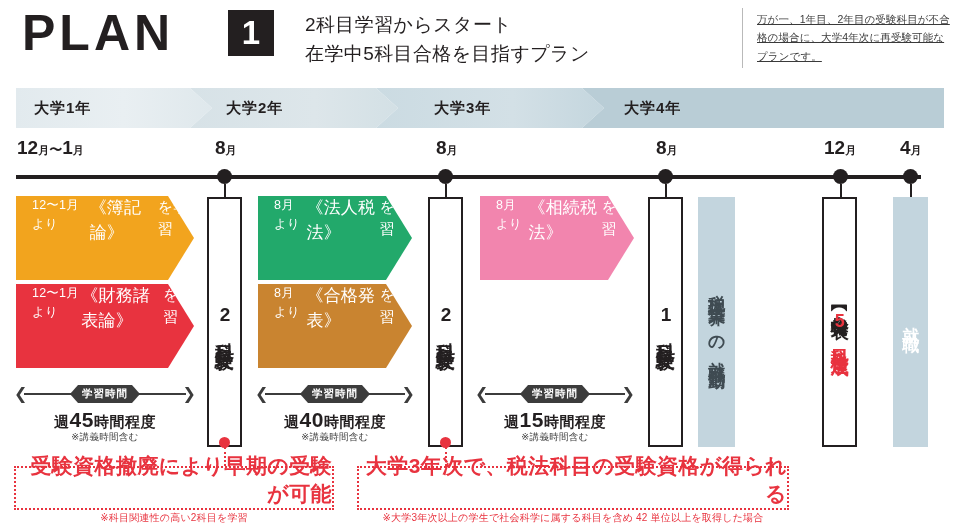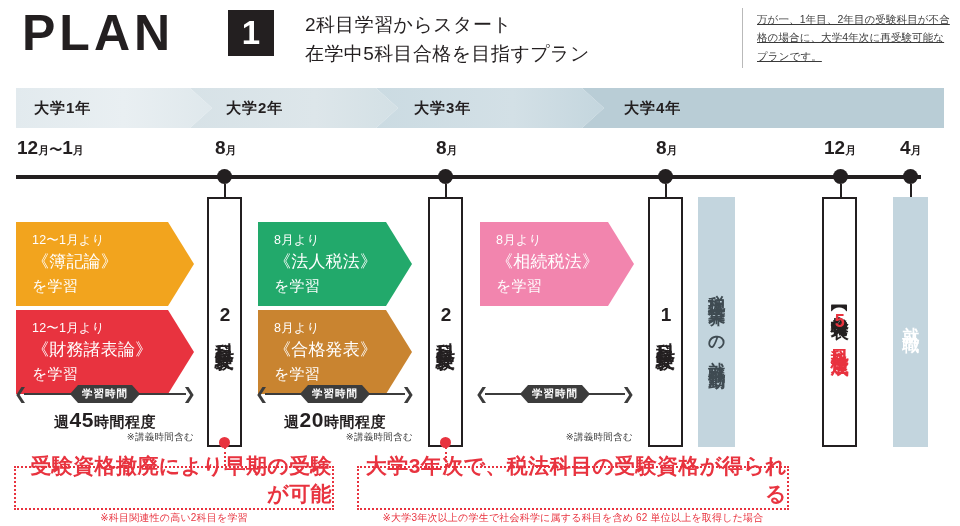--- a/index.html
+++ b/index.html
@@ -59,22 +59,22 @@
   .axis{position:absolute;left:16px;top:175px;width:905px;height:4px;background:#231f20;}
   .node{
     position:absolute;width:15px;height:15px;border-radius:50%;
     background:#231f20;top:169px;
   }
 
   
   .blk{
     position:absolute;color:#fff;
     clip-path:polygon(0 0,calc(100% - 26px) 0,100% 50%,calc(100% - 26px) 100%,0 100%);
-    display:flex;flex-direction:column;justify-content:center;
-    padding-left:16px;box-sizing:border-box;margin-top:26px;
+    display:flex;justify-content:center;
+    padding-left:16px;box-sizing:border-box;
   }
   .blk .l1{font-size:12.5px;line-height:1.5;letter-spacing:.2px;}
   .blk .l2{font-size:17px;line-height:1.45;letter-spacing:.2px;}
   .blk .l3{font-size:15px;line-height:1.45;letter-spacing:.2px;}
 
   
   .vcol{
     position:absolute;background:#fff;border:2px solid #231f20;
     box-sizing:border-box;display:flex;align-items:center;justify-content:center;
   }
@@ -105,21 +105,21 @@
     padding:2px 12px;letter-spacing:1px;
     clip-path:polygon(8px 0,calc(100% - 8px) 0,100% 50%,calc(100% - 8px) 100%,8px 100%,0 50%);
   }
   .arrowhead{position:absolute;top:9px;font-size:16px;color:#3c3c3c;line-height:0;}
   .hours{
     position:absolute;text-align:center;font-weight:bold;color:#231f20;
     font-size:15px;letter-spacing:.5px;
   }
   .hours .big{font-size:21px;}
   .subnote{
-    position:absolute;text-align:right;font-size:9.5px;color:#3c3c3c;letter-spacing:.3px;
+    position:absolute;text-align:center;font-size:9.5px;color:#3c3c3c;letter-spacing:.3px;
   }
 
   
   .callout{
     position:absolute;border:2px dotted #e8333f;box-sizing:border-box;
     display:flex;flex-direction:column;align-items:center;justify-content:center;
     background:#fff;
   }
   .callout .t{font-size:21px;font-weight:bold;color:#e8333f;letter-spacing:.4px;text-align:right;}
   .callout .s{font-size:10px;color:#e8333f;margin-top:3px;letter-spacing:.2px;text-align:right;}
@@ -143,21 +143,21 @@
     <div class="yseg y1" style="left:0px;width:196px;">
       <div class="fill"></div>
       <span style="margin-left:18px;">大学1年</span>
     </div>
     <div class="yseg y2" style="left:174px;width:208px;">
       <div class="fill"></div>
       <span style="margin-left:36px;">大学2年</span>
     </div>
     <div class="yseg y3" style="left:360px;width:228px;">
       <div class="fill"></div>
-      <span style="margin-left:38px;">大学3年</span>
+      <span style="margin-left:58px;">大学3年</span>
     </div>
     <div class="yseg y4" style="left:566px;width:362px;">
       <div class="fill"></div>
       <span style="margin-left:42px;">大学4年</span>
     </div>
   </div>
 
   <div class="month" style="left:17px;top:137px;">
     <span>12</span><span class="u">月</span><span class="tl">〜</span><span>1</span><span class="u">月</span>
   </div>
@@ -255,38 +255,41 @@
   </div>
   <div class="subnote" style="left:16px;top:431px;width:178px;">※講義時間含む</div>
 
   <div class="measure" style="left:257px;top:385px;width:156px;">
     <div class="line"></div>
     <div class="arrowhead" style="left:-2px;">❮</div>
     <div class="arrowhead" style="right:-2px;">❯</div>
     <div class="cap">学習時間</div>
   </div>
   <div class="hours" style="left:257px;top:408px;width:156px;">
-    <span>週</span><span class="big">20</span><span>時間程度</span>
+    <span>週</span><span class="big">40</span><span>時間程度</span>
   </div>
   <div class="subnote" style="left:257px;top:431px;width:156px;">※講義時間含む</div>
 
   <div class="measure" style="left:477px;top:385px;width:156px;">
     <div class="line"></div>
     <div class="arrowhead" style="left:-2px;">❮</div>
     <div class="arrowhead" style="right:-2px;">❯</div>
     <div class="cap">学習時間</div>
   </div>
+  <div class="hours" style="left:477px;top:408px;width:156px;">
+    <span>週</span><span class="big">15</span><span>時間程度</span>
+  </div>
   <div class="subnote" style="left:477px;top:431px;width:156px;">※講義時間含む</div>
 
   <div class="dotline" style="left:224px;top:447px;height:19px;"></div>
   <div class="dotline" style="left:445px;top:447px;height:19px;"></div>
 
   <div class="callout" style="left:14px;top:466px;width:320px;height:44px;">
     <div class="t">受験資格撤廃により早期の受験が可能</div>
     <div class="s">※科目関連性の高い2科目を学習</div>
   </div>
 
   <div class="callout" style="left:357px;top:466px;width:432px;height:44px;">
     <div class="t">大学3年次で、税法科目の受験資格が得られる</div>
-    <div class="s">※大学3年次以上の学生で社会科学に属する科目を含め 62 単位以上を取得した場合</div>
+    <div class="s">※大学3年次以上の学生で社会科学に属する科目を含め 42 単位以上を取得した場合</div>
   </div>
 
 </div>
 
 </body></html>

